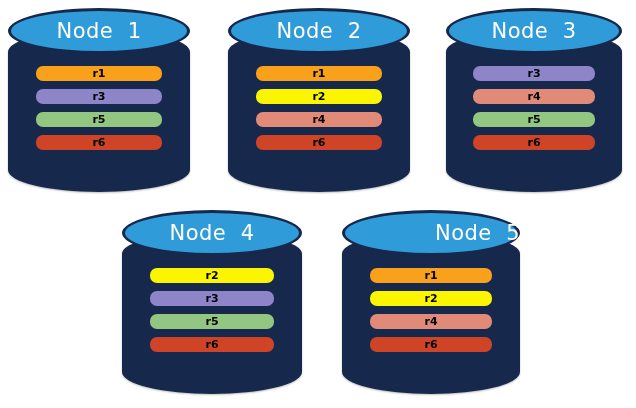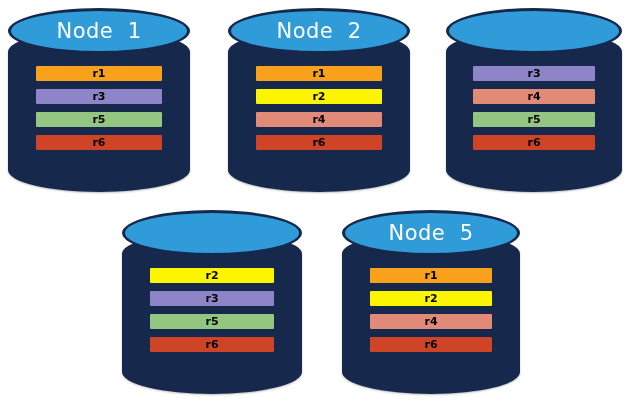--- a/index.html
+++ b/index.html
@@ -80,21 +80,21 @@
     gap: 8px;
   }
   .replica {
     width: 69%;
     height: 15px;
     line-height: 15px;
     text-align: center;
     font-size: 11px;
     font-weight: bold;
     color: #000000;
-    border-radius: 1px;
+    border-radius: 7px;
     box-sizing: border-box;
   }
 
   
   #node-0 { left: 8px;   top: 8px;   width: 182px; height: 184px; }
   #node-1 { left: 228px; top: 8px;   width: 182px; height: 184px; text-decoration: underline; }
   #node-2 { left: 446px; top: 8px;   width: 176px; height: 184px; }
   #node-3 { left: 122px; top: 210px; width: 180px; height: 184px; }
   #node-4 { left: 342px; top: 210px; width: 178px; height: 184px; }
 </style>
@@ -125,45 +125,47 @@
         <div class="replica" style="background: rgb(249, 161, 27); color: rgb(0, 0, 0);">r1</div>
         <div class="replica" style="background: rgb(251, 245, 0); color: rgb(0, 0, 0);">r2</div>
         <div class="replica" style="background: rgb(226, 138, 120); color: rgb(0, 0, 0);">r4</div>
         <div class="replica" style="background: rgb(207, 68, 39); color: rgb(0, 0, 0);">r6</div>
       </div>
     </div>
     <div class="node" id="node-2">
       <div class="cyl">
         <div class="cyl-body" style="background: rgb(22, 41, 77); border-color: rgb(22, 41, 77);"></div>
         <div class="cyl-top" style="background: rgb(47, 155, 216); border-color: rgb(22, 41, 77);"></div>
+        <div class="node-label" style="color: rgb(255, 255, 255);">Node  3</div>
       </div>
       <div class="replicas">
         <div class="replica" style="background: rgb(142, 133, 200); color: rgb(0, 0, 0);">r3</div>
         <div class="replica" style="background: rgb(226, 138, 120); color: rgb(0, 0, 0);">r4</div>
         <div class="replica" style="background: rgb(147, 199, 129); color: rgb(0, 0, 0);">r5</div>
         <div class="replica" style="background: rgb(207, 68, 39); color: rgb(0, 0, 0);">r6</div>
       </div>
     </div>
     <div class="node" id="node-3">
       <div class="cyl">
         <div class="cyl-body" style="background: rgb(22, 41, 77); border-color: rgb(22, 41, 77);"></div>
         <div class="cyl-top" style="background: rgb(47, 155, 216); border-color: rgb(22, 41, 77);"></div>
+        <div class="node-label" style="color: rgb(255, 255, 255);">Node  4</div>
       </div>
       <div class="replicas">
         <div class="replica" style="background: rgb(251, 245, 0); color: rgb(0, 0, 0);">r2</div>
         <div class="replica" style="background: rgb(142, 133, 200); color: rgb(0, 0, 0);">r3</div>
         <div class="replica" style="background: rgb(147, 199, 129); color: rgb(0, 0, 0);">r5</div>
         <div class="replica" style="background: rgb(207, 68, 39); color: rgb(0, 0, 0);">r6</div>
       </div>
     </div>
     <div class="node" id="node-4">
       <div class="cyl">
         <div class="cyl-body" style="background: rgb(22, 41, 77); border-color: rgb(22, 41, 77);"></div>
         <div class="cyl-top" style="background: rgb(47, 155, 216); border-color: rgb(22, 41, 77);"></div>
-        <div class="node-label" style="color: rgb(255, 255, 255);">Node  5</div>
+        <div class="node-label" style="color: rgb(255, 255, 255); text-align: right;">Node  5</div>
       </div>
       <div class="replicas">
         <div class="replica" style="background: rgb(249, 161, 27); color: rgb(0, 0, 0);">r1</div>
         <div class="replica" style="background: rgb(251, 245, 0); color: rgb(0, 0, 0);">r2</div>
         <div class="replica" style="background: rgb(226, 138, 120); color: rgb(0, 0, 0);">r4</div>
         <div class="replica" style="background: rgb(207, 68, 39); color: rgb(0, 0, 0);">r6</div>
       </div>
     </div>
   </div>
 

